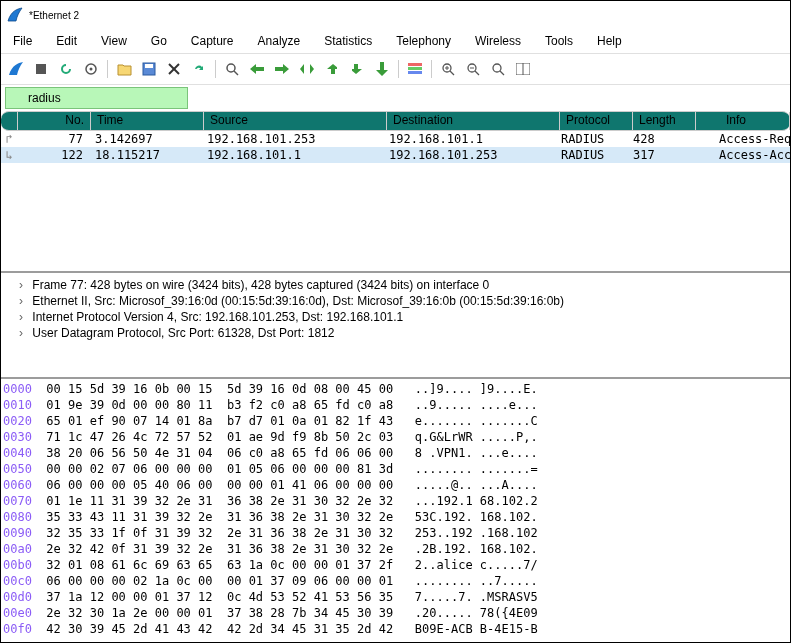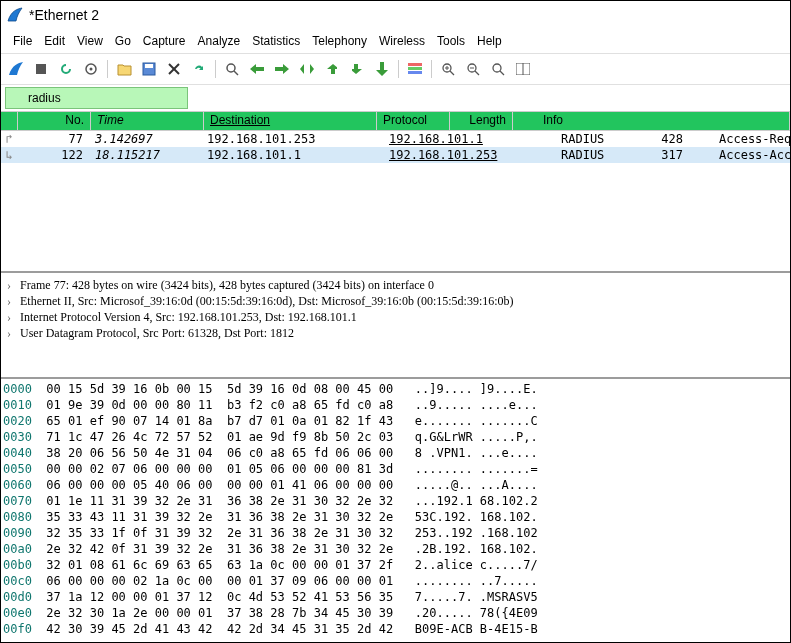--- a/index.html
+++ b/index.html
@@ -1,47 +1,47 @@
 <!DOCTYPE html>
 <html><head>
 <meta charset="utf-8">
 <style>
   html,body{margin:0;padding:0;font-family:"Segoe UI",Tahoma,sans-serif;font-size:12px;color:#000;background:#fff;}
   body{width:791px;height:643px;border:1px solid #000;box-sizing:border-box;display:flex;flex-direction:column;overflow:hidden;}
   .titlebar{display:flex;align-items:center;height:24px;padding:2px 6px;background:#fff;}
   .titlebar .fin{margin-right:6px;}
-  .title-text{font-size:14px;}
-  .menubar{display:flex;gap:0;padding:2px 6px;height:20px;align-items:center;}
+  .title-text{font-size:10px;}
+  .menubar{display:flex;gap:12px;padding:2px 6px;height:20px;align-items:center;}
   .menubar span{padding:2px 6px;cursor:default;}
   .toolbar{display:flex;align-items:center;gap:3px;padding:2px 4px;border-top:1px solid #e0e0e0;border-bottom:1px solid #e0e0e0;height:26px;}
   .tbtn{width:20px;height:20px;display:flex;align-items:center;justify-content:center;border:1px solid transparent;border-radius:2px;cursor:default;}
   .sep{width:1px;height:18px;background:#ccc;margin:0 2px;}
   .filterbar{display:flex;align-items:center;padding:2px 4px;}
   .filter-input{flex:1;height:20px;background:#b8f7b8;border:1px solid #7ac47a;padding:0 4px 0 22px;font-size:12px;font-family:inherit;position:relative;}
   .filter-wrap{position:relative;flex:1;}
   .filter-wrap .bm{position:absolute;left:4px;top:3px;}
-  .packet-header{display:flex;background:#22c55e;border-top:1px solid #ccc;border-bottom:1px solid #ccc;height:18px;font-size:12px;}
+  .packet-header{display:flex;background:#0f766e;border-top:1px solid #ccc;border-bottom:1px solid #ccc;height:18px;font-size:12px;border-radius:8px;}
   .packet-header div{padding:1px 6px;border-right:1px solid #ccc;overflow:hidden;white-space:nowrap;}
   .packet-list{flex:0 0 140px;overflow:auto;background:#fff;font-family:Consolas,monospace;font-size:12px;}
   .prow{display:flex;height:16px;align-items:center;white-space:nowrap;}
   .prow div{padding:12px 6px;overflow:hidden;}
   .col-no{width:60px;text-align:right;}
-  .col-time{width:100px;font-style:italic;}
+  .col-time{width:100px;}
   .col-src{width:170px;}
-  .col-dst{width:160px;text-decoration:underline;}
+  .col-dst{width:160px;}
   .col-proto{width:60px;}
-  .col-len{width:50px;text-align:right;}
+  .col-len{width:50px;text-align:left;}
   .col-info{flex:1;margin-left:24px;}
   .prow.sel{background:#d6e9f8;}
   .prow.norm{background:#fff;}
-  .details{flex:0 0 96px;border-top:2px solid #9c9c9c;padding:4px 6px;font-family:Liberation Serif, serif;font-size:12px;overflow:auto;line-height:16px;}
+  .details{flex:0 0 96px;border-top:2px solid #9c9c9c;padding:4px 18px;font-family:Liberation Sans, sans-serif;font-size:12px;overflow:auto;line-height:16px;}
   .details .line{white-space:nowrap;}
   .tri{display:inline-block;width:10px;color:#666;}
   .hex{flex:1;border-top:2px solid #9c9c9c;padding:2px 2px;font-family:Consolas,monospace;font-size:12px;overflow:auto;line-height:16px;white-space:pre;}
-  .hex .off{color:#0f766e;}
+  .hex .off{color:#8b5cf6;}
   svg{display:block;}
   .marker-col{width:16px;padding:0 !important;text-align:center;color:#888;}
 </style>
 </head>
 <body>
 
 <div class="titlebar">
   <span class="fin">
     <svg width="16" height="16" viewBox="0 0 16 16">
         <path d="M1 14 C4 4 10 2 15 1 C12 5 10 9 9 14 Z" fill="#1e78d2" stroke="#0d4a8a" stroke-width="0.8"></path>
@@ -192,20 +192,21 @@
         </svg>
       </span>
     <input class="filter-input" value="radius" style="">
   </div>
 </div>
 
 <div class="packet-header">
   <div class="marker-col"></div>
   <div class="col-no">No.</div>
   <div class="col-time">Time</div>
+  <div class="col-src">Source</div>
   <div class="col-dst">Destination</div>
   <div class="col-proto">Protocol</div>
   <div class="col-len">Length</div>
   <div class="col-info">Info</div>
 </div>
 
 <div class="packet-list" id="plist">
     <div class="prow norm">
       <div class="marker-col">↱</div>
       <div class="col-no">77</div>

